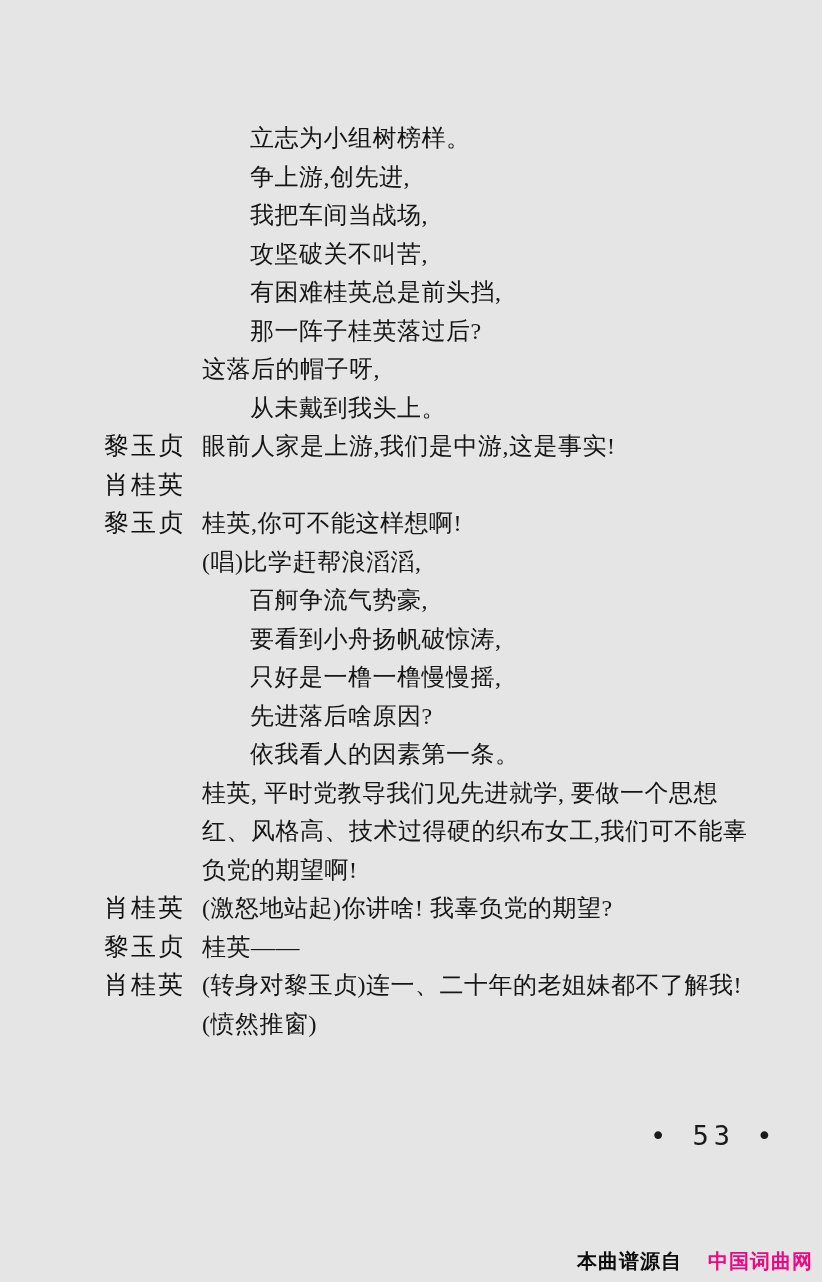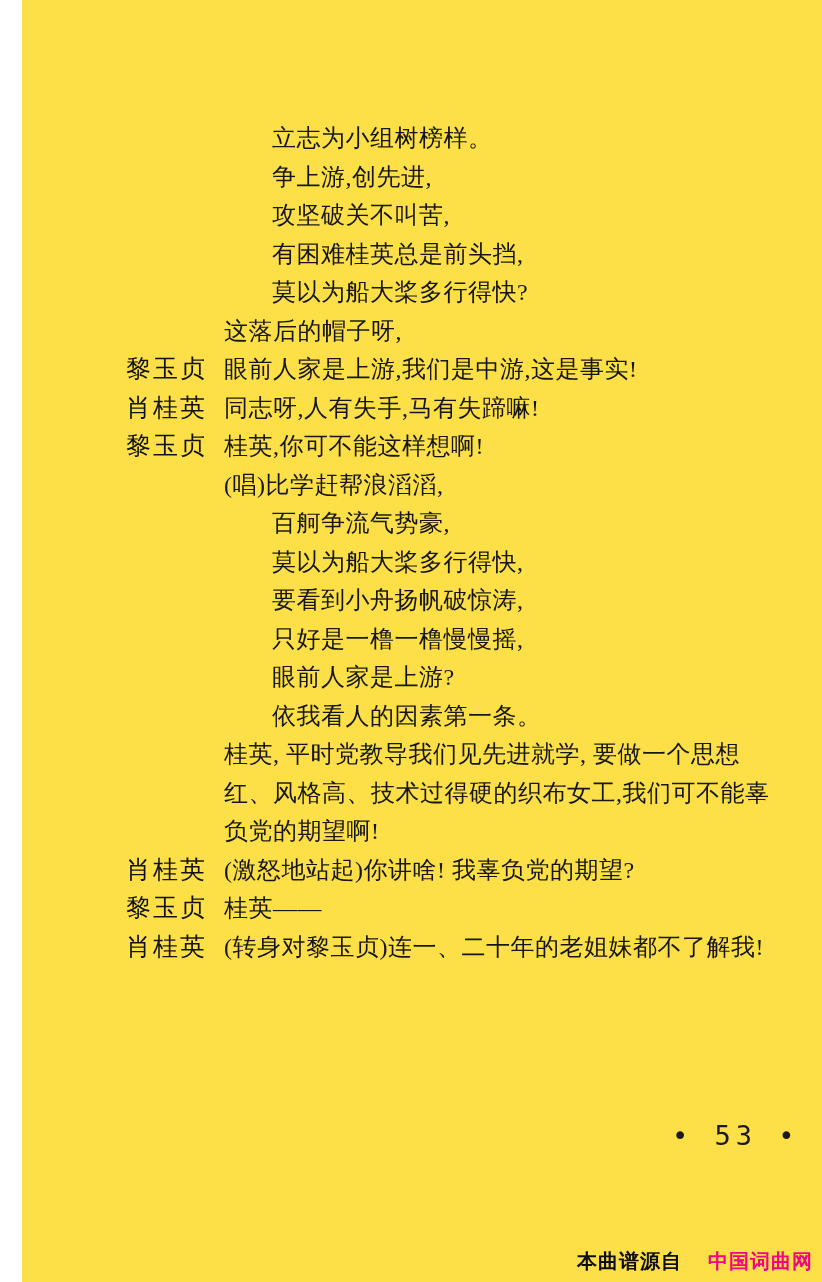--- a/index.html
+++ b/index.html
@@ -11,22 +11,21 @@
     width: 822px;
     height: 1282px;
     position: relative;
     overflow: hidden;
     font-family: "Liberation Serif", "DejaVu Serif", serif;
     color: #161616;
   }
   .page {
     position: absolute;
     inset: 0;
-    background: #fde047;
-    margin-left: 22px;
+    background: #e5e5e5;
   }
   .content {
     position: absolute;
     top: 119px;
     left: 0;
     right: 0;
   }
   .line {
     position: relative;
     height: 38.5px;
@@ -74,40 +73,42 @@
   .watermark .brand  { margin-left: 18px; }
 </style>
 </head>
 <body>
 
 <div class="page">
 
   <div class="content" id="script-lines">
       <div class="line indent-verse"><span class="text">立志为小组树榜样。</span></div>
       <div class="line indent-verse"><span class="text">争上游,创先进,</span></div>
+      <div class="line indent-verse"><span class="text">我把车间当战场,</span></div>
       <div class="line indent-verse"><span class="text">攻坚破关不叫苦,</span></div>
       <div class="line indent-verse"><span class="text">有困难桂英总是前头挡,</span></div>
-      <div class="line indent-verse"><span class="text">莫以为船大桨多行得快?</span></div>
+      <div class="line indent-verse"><span class="text">那一阵子桂英落过后?</span></div>
       <div class="line indent-dialog"><span class="text">这落后的帽子呀,</span></div>
+      <div class="line indent-verse"><span class="text">从未戴到我头上。</span></div>
       <div class="line indent-dialog"><span class="speaker">黎玉贞</span><span class="text">眼前人家是上游,我们是中游,这是事实!</span></div>
-      <div class="line indent-dialog"><span class="speaker">肖桂英</span><span class="text">同志呀,人有失手,马有失蹄嘛!</span></div>
+      <div class="line indent-dialog"><span class="speaker">肖桂英</span></div>
       <div class="line indent-dialog"><span class="speaker">黎玉贞</span><span class="text">桂英,你可不能这样想啊!</span></div>
       <div class="line indent-dialog"><span class="text">(唱)比学赶帮浪滔滔,</span></div>
       <div class="line indent-verse"><span class="text">百舸争流气势豪,</span></div>
-      <div class="line indent-verse"><span class="text">莫以为船大桨多行得快,</span></div>
       <div class="line indent-verse"><span class="text">要看到小舟扬帆破惊涛,</span></div>
       <div class="line indent-verse"><span class="text">只好是一橹一橹慢慢摇,</span></div>
-      <div class="line indent-verse"><span class="text">眼前人家是上游?</span></div>
+      <div class="line indent-verse"><span class="text">先进落后啥原因?</span></div>
       <div class="line indent-verse"><span class="text">依我看人的因素第一条。</span></div>
       <div class="line indent-dialog"><span class="text">桂英, 平时党教导我们见先进就学, 要做一个思想</span></div>
       <div class="line indent-dialog"><span class="text">红、风格高、技术过得硬的织布女工,我们可不能辜</span></div>
       <div class="line indent-dialog"><span class="text">负党的期望啊!</span></div>
       <div class="line indent-dialog"><span class="speaker">肖桂英</span><span class="text">(激怒地站起)你讲啥! 我辜负党的期望?</span></div>
       <div class="line indent-dialog"><span class="speaker">黎玉贞</span><span class="text">桂英——</span></div>
       <div class="line indent-dialog"><span class="speaker">肖桂英</span><span class="text">(转身对黎玉贞)连一、二十年的老姐妹都不了解我!</span></div>
+      <div class="line indent-dialog"><span class="text">(愤然推窗)</span></div>
     </div>
 
   <div class="page-number">• 53 •</div>
 
   <div class="watermark">
     <span class="prefix">本曲谱源自</span>
     <span class="brand" style="color: rgb(240, 6, 128);">中国词曲网</span>
   </div>
 
 </div>

